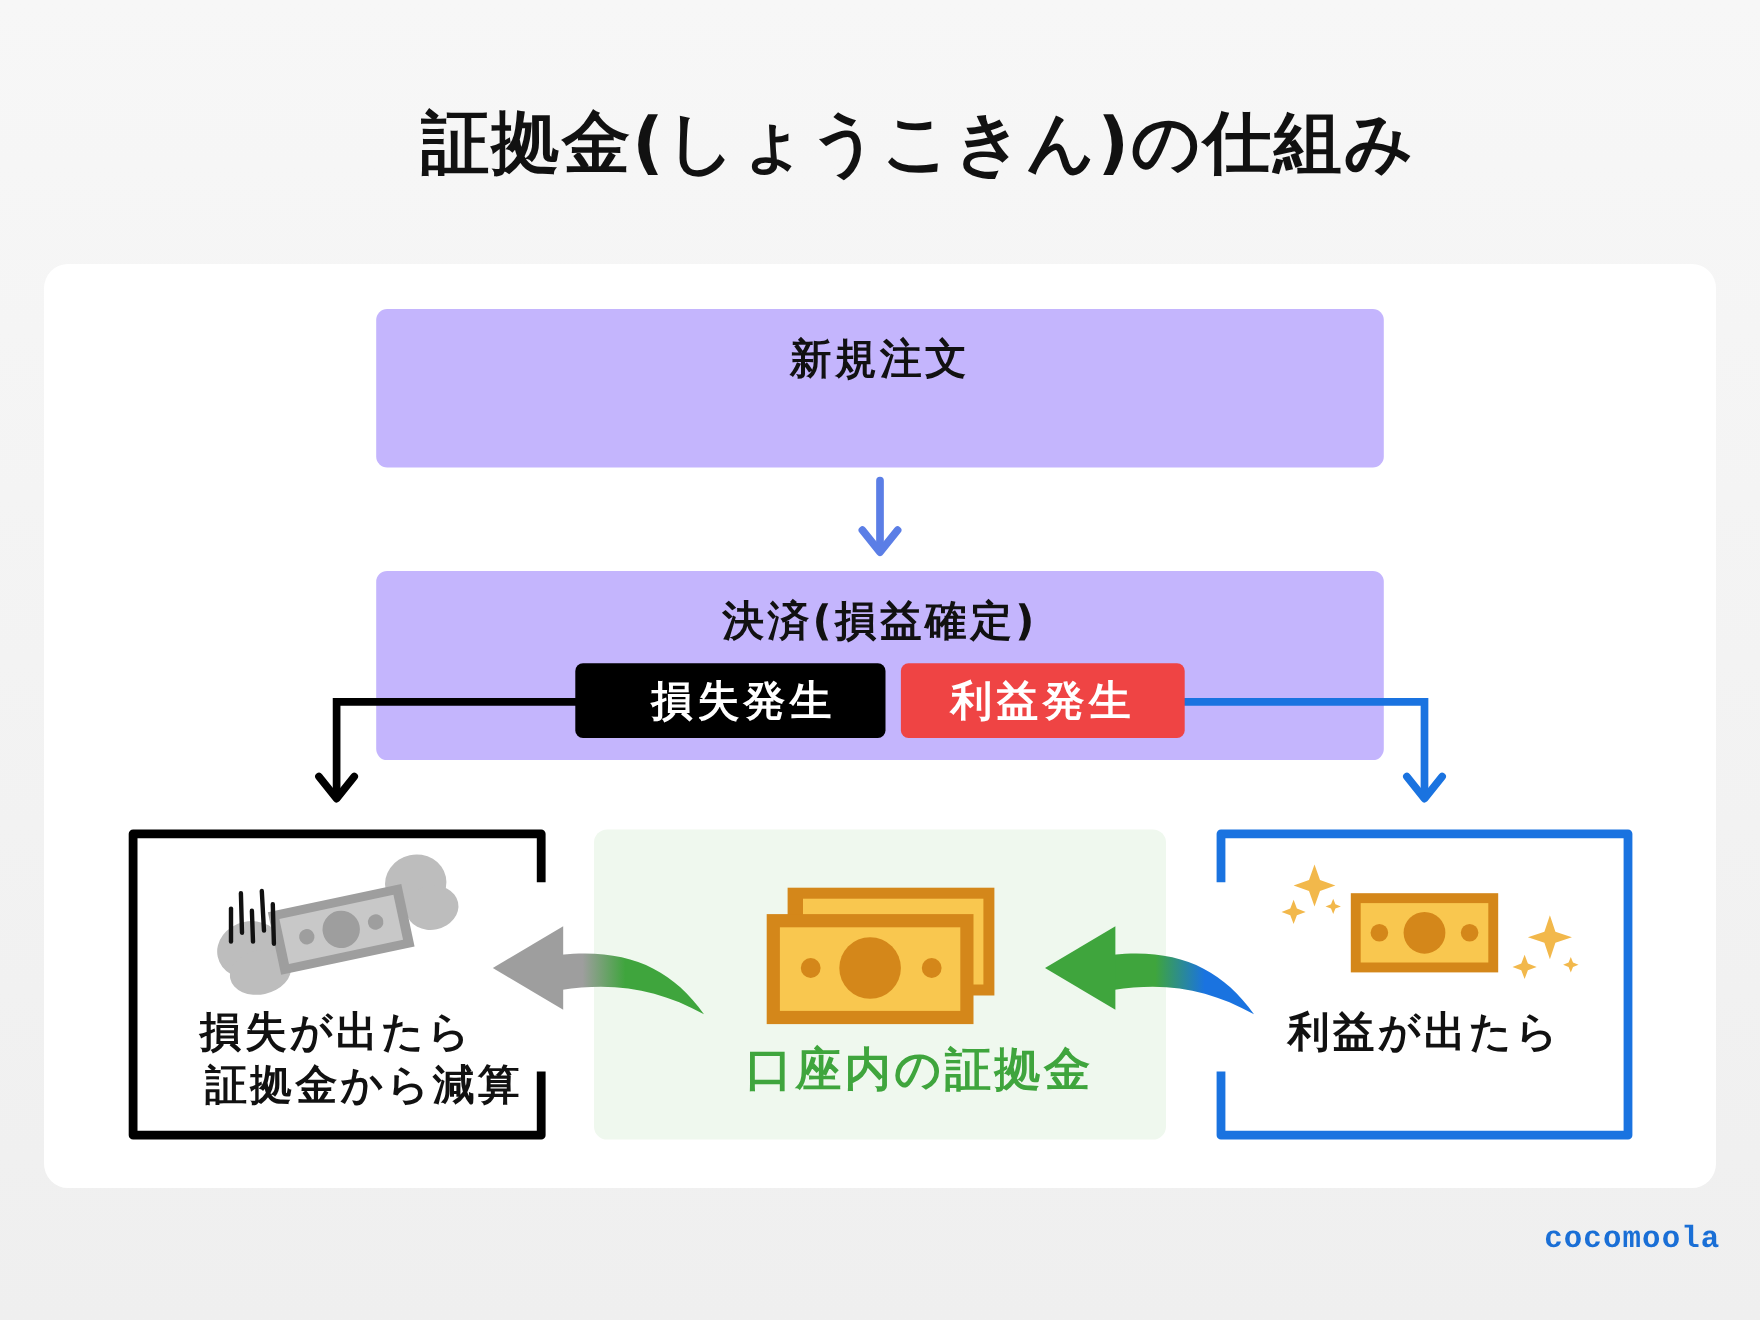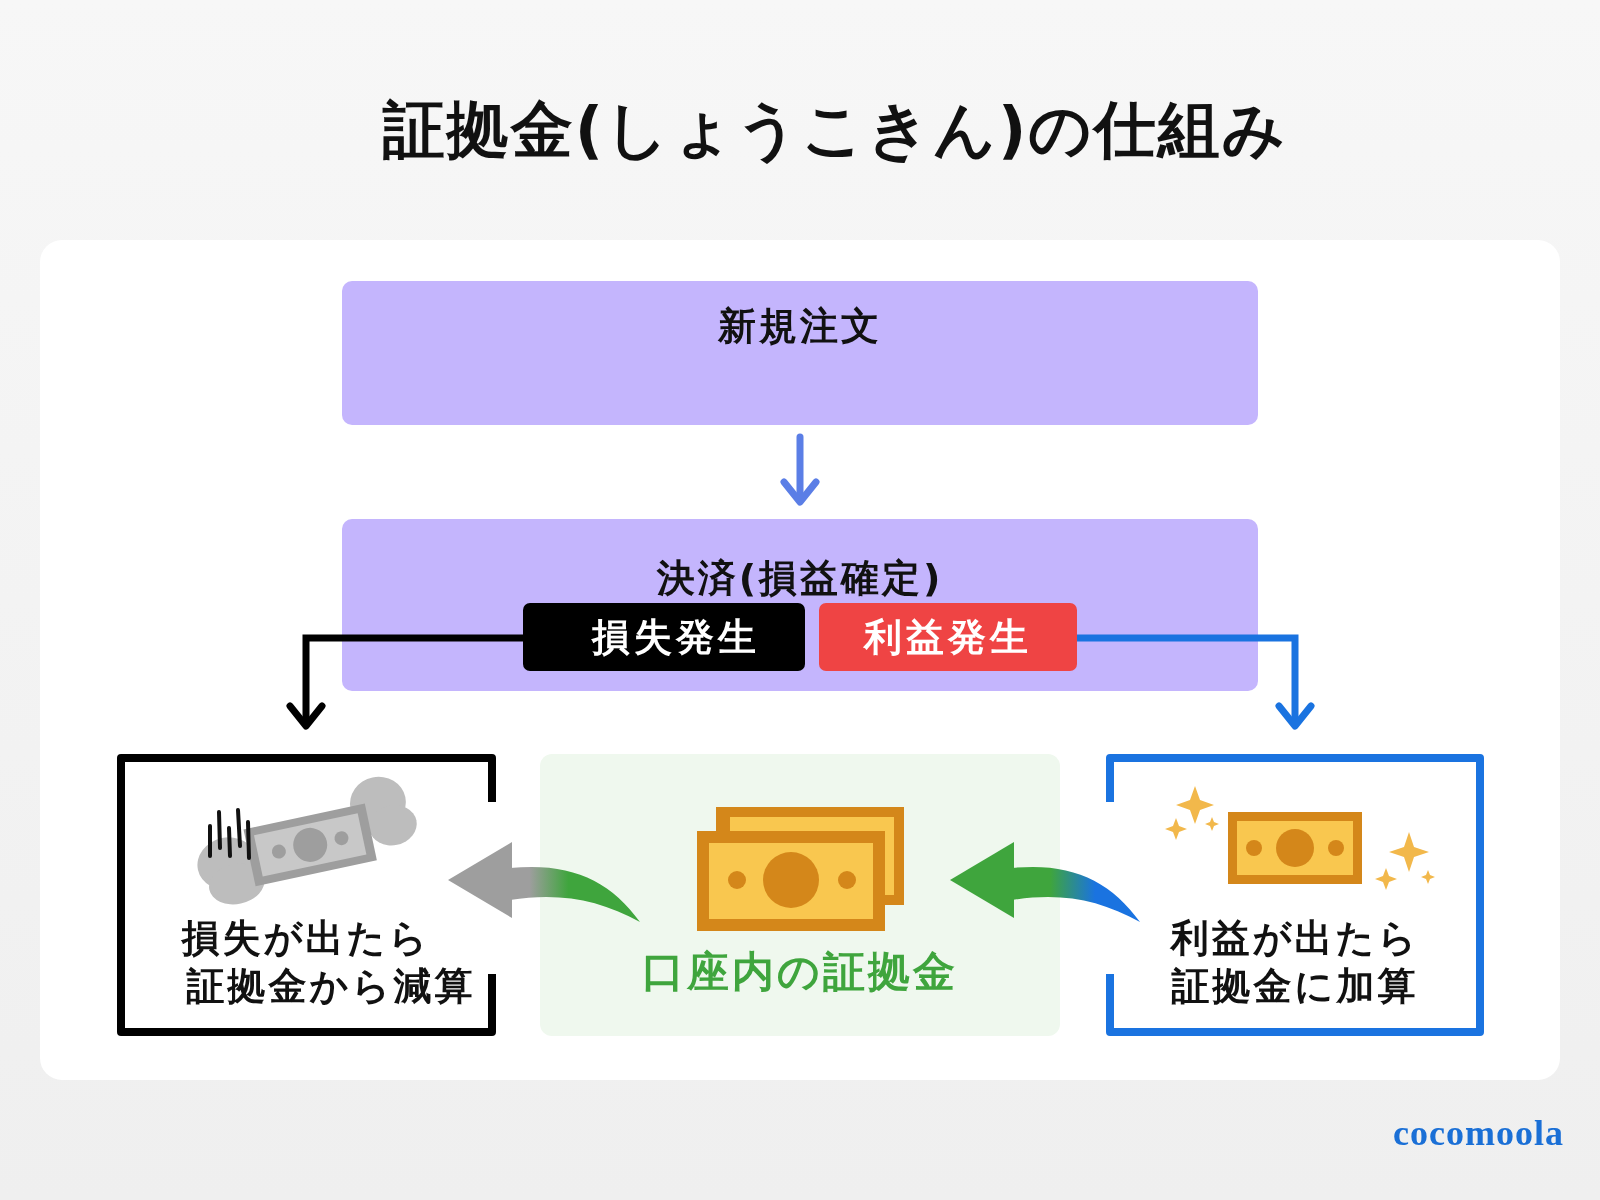--- a/index.html
+++ b/index.html
@@ -44,42 +44,42 @@
   .box-center {
     left: 540px; top: 754px; width: 520px; height: 282px;
     background: #eff8ee; border-radius: 12px;
   }
   .box-label {
     position: absolute; left: 0; width: 100%; text-align: center;
     font-weight: bold; font-size: 38px; letter-spacing: 3px; line-height: 48px; color: #111;
   }
   .center-label {
     position: absolute; left: 0; width: 100%; top: 190px; text-align: center;
-    font-weight: bold; font-size: 42px; letter-spacing: 3px; color: #3fa53d;
+    font-weight: bold; font-size: 42px; letter-spacing: 3px; color: #3fa53d; padding-left: 36px;
   }
   .logo {
     position: absolute; right: 36px; top: 1112px;
-    font-family: Liberation Serif, serif; font-weight: bold; font-size: 36px;
+    font-family: Liberation Mono, monospace; font-weight: bold; font-size: 28px;
     color: #1a6fd6; letter-spacing: 1px;
   }
   svg.overlay { position: absolute; left: 0; top: 0; width: 1600px; height: 1200px; pointer-events: none; }
 </style>
 </head>
 <body>
 
 <div class="title">証拠金(しょうこきん)の仕組み</div>
 
 <div class="panel"></div>
 
 <div class="card-gray card-top">
   <div class="card-text" style="top:20px;">新規注文</div>
 </div>
 
 <div class="card-gray card-settle">
-  <div class="card-text" style="top:20px;margin-top:14px;">決済(損益確定)</div>
+  <div class="card-text" style="top:20px;">決済(損益確定)</div>
 </div>
 
 <svg class="overlay" viewBox="0 0 1600 1200">
   <defs>
     <linearGradient id="gLeft" x1="1" y1="0" x2="0" y2="0">
       <stop offset="0" stop-color="#3fa53d"></stop>
       <stop offset="0.55" stop-color="#3fa53d"></stop>
       <stop offset="0.85" stop-color="#9e9e9e"></stop>
       <stop offset="1" stop-color="#9e9e9e"></stop>
     </linearGradient>
@@ -179,16 +179,15 @@
   <div class="box-label" style="top:160px;">損失が出たら</div>
   <div class="box-label" style="top:208px;padding-left:25px;">証拠金から減算</div>
 </div>
 
 <div class="box box-center" style="background:transparent;">
   <div class="center-label">口座内の証拠金</div>
 </div>
 
 <div class="box box-profit">
   <div class="box-label" style="top:160px;">利益が出たら</div>
-  <div class="box-label" style="top:208px;">証拠金に加算</div>
 </div>
 
 <div class="logo">cocomoola</div>
 
 </body></html>

